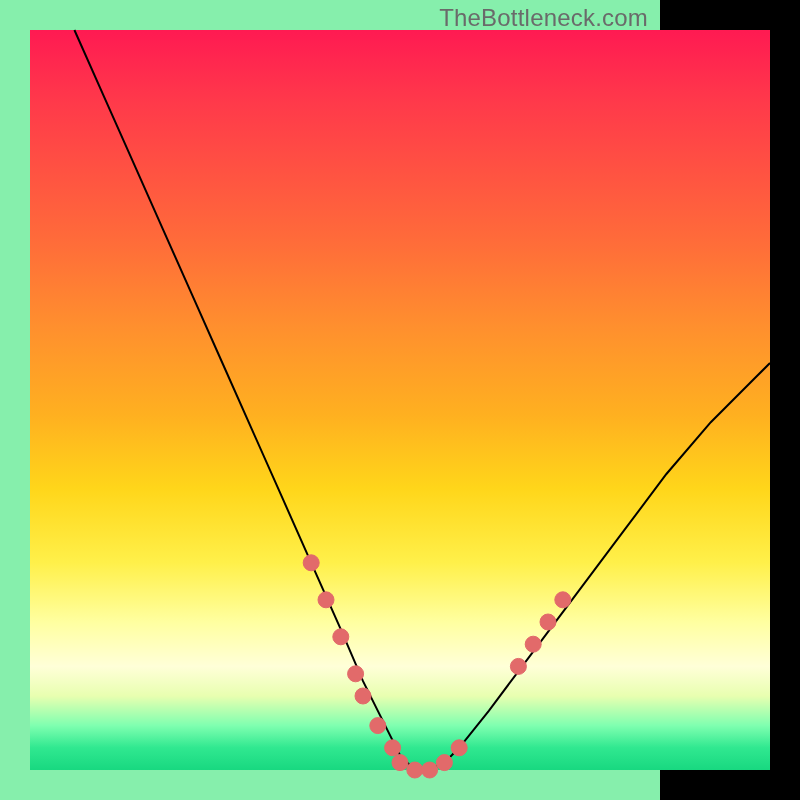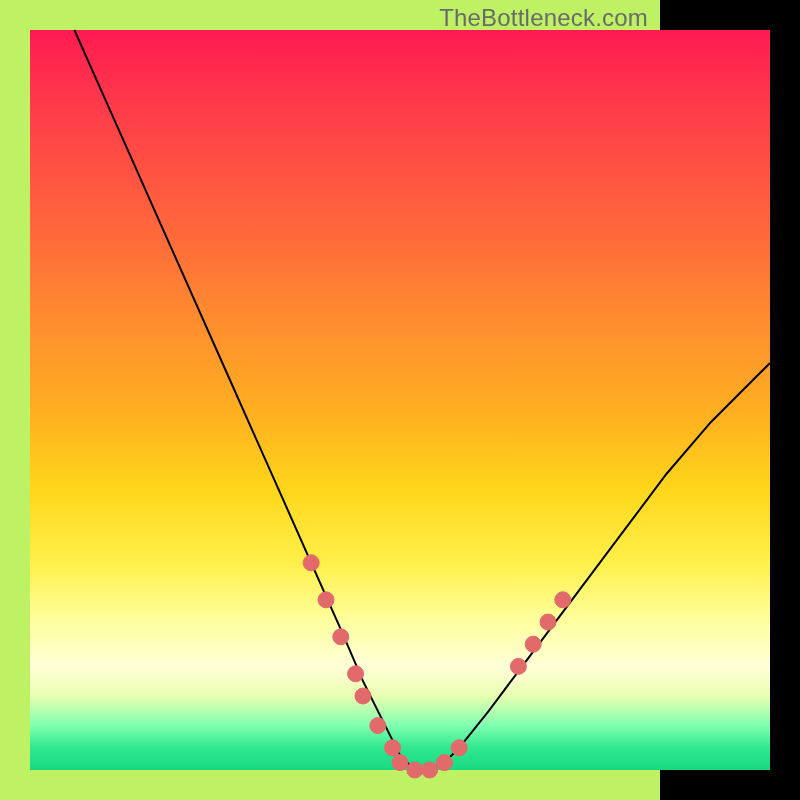--- a/index.html
+++ b/index.html
@@ -10,21 +10,21 @@
     background: #000;
     overflow: hidden;
     font-family: Arial, Helvetica, sans-serif;
   }
   .frame {
     position: absolute;
     left: 0;
     top: 0;
     width: 660px;
     height: 800px;
-    background: #bef264;
+    background: #86efac;
   }
   .plot {
     position: absolute;
     left: 30px;
     top: 30px;
     width: 740px;
     height: 740px;
     
     background: linear-gradient(to bottom,
       #ff1a52 0%,

